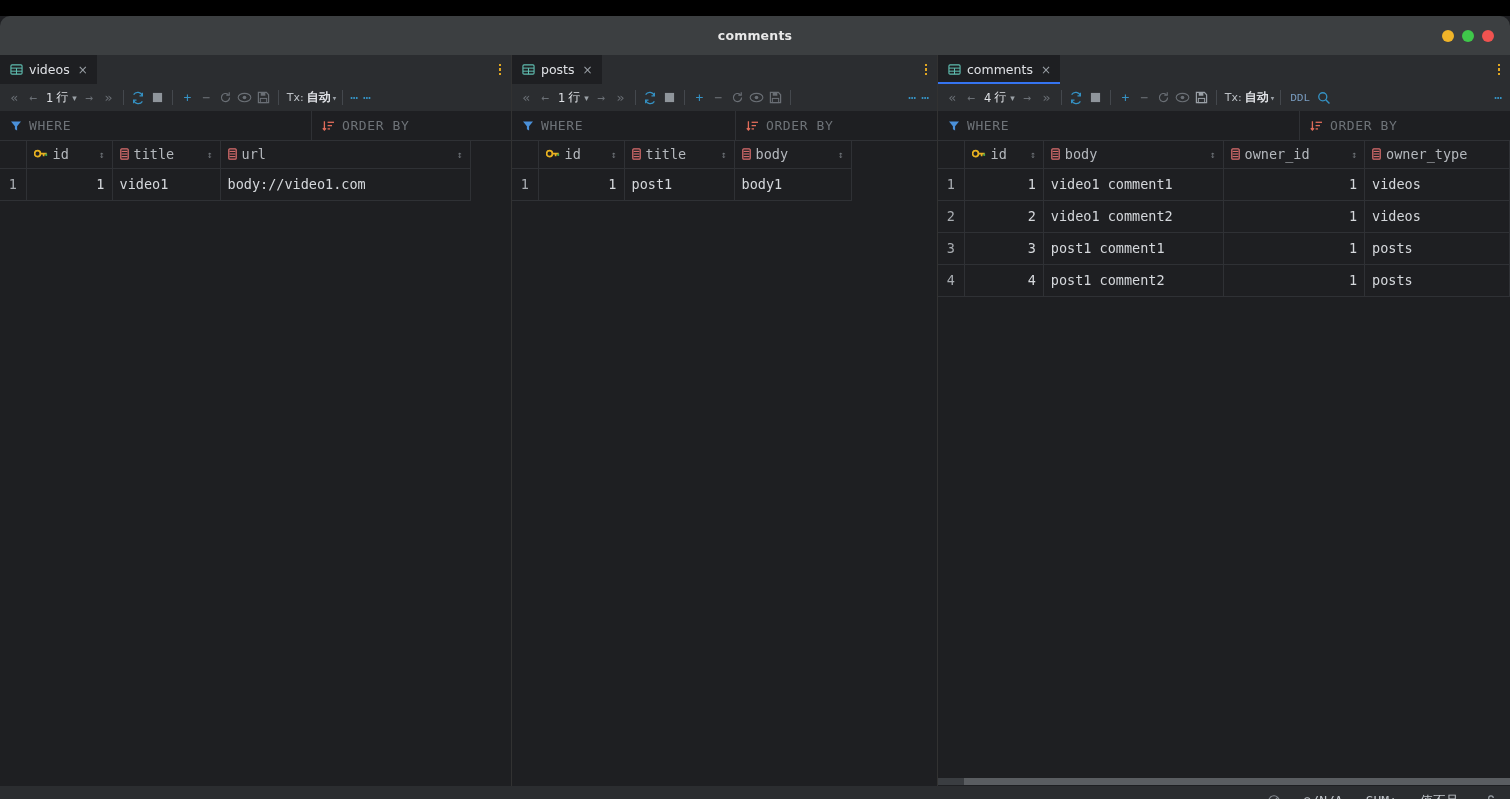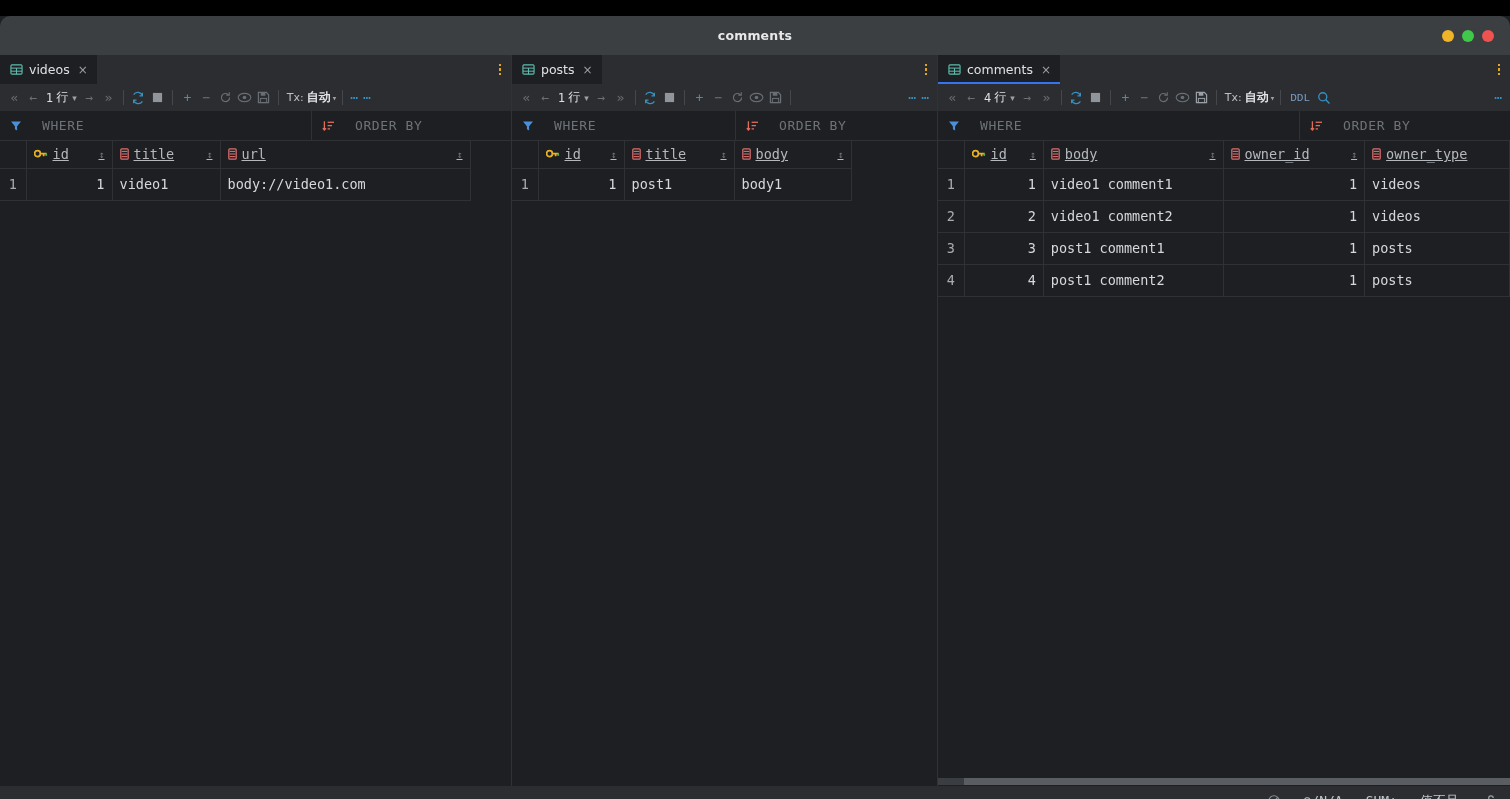--- a/index.html
+++ b/index.html
@@ -116,21 +116,21 @@
   .tb-spacer { flex: 1 1 auto; }
 
   
   .filterbar {
     height: 30px; flex: 0 0 30px;
     display: flex; align-items: stretch;
     background: #1e1f22;
     border-bottom: 1px solid #2f3135;
   }
   .fcell {
-    display: flex; align-items: center; gap: 20px;
+    display: flex; align-items: center; gap: 7px;
     padding: 0 10px; min-width: 0;
     border-right: 1px solid #2f3135;
   }
   .fcell.where { flex: 0 0 auto; }
   .fcell.order { flex: 1 1 auto; border-right: none; }
   .fcell .txt {
     font-family: "DejaVu Sans Mono", monospace;
     font-size: 13px; color: #6e7378; letter-spacing: .6px;
   }
 
@@ -141,21 +141,21 @@
     font-family: "DejaVu Sans Mono", monospace;
     font-size: 13.5px;
     height: 32px;
     padding: 0 7px;
     border-right: 1px solid #2f3135;
     border-bottom: 1px solid #2f3135;
     white-space: nowrap; overflow: hidden;
   }
   table.grid th {
     background: #1e1f22; color: #b4b8bd; font-weight: normal;
-    text-align: left; height: 27px; text-decoration: underline;
+    text-align: left; height: 27px;
   }
   table.grid td { background: #1e1f22; color: #d5d8dc; }
   .rownum {
     width: 26px; min-width: 26px; text-align: center !important;
     color: #a8acb1 !important; padding: 0 !important;
     background: #1e1f22 !important;
   }
   th.rownum { background: #1e1f22 !important; }
   td.num { text-align: right; }
   .thinner { display: flex; align-items: center; gap: 5px; width: 100%; }

